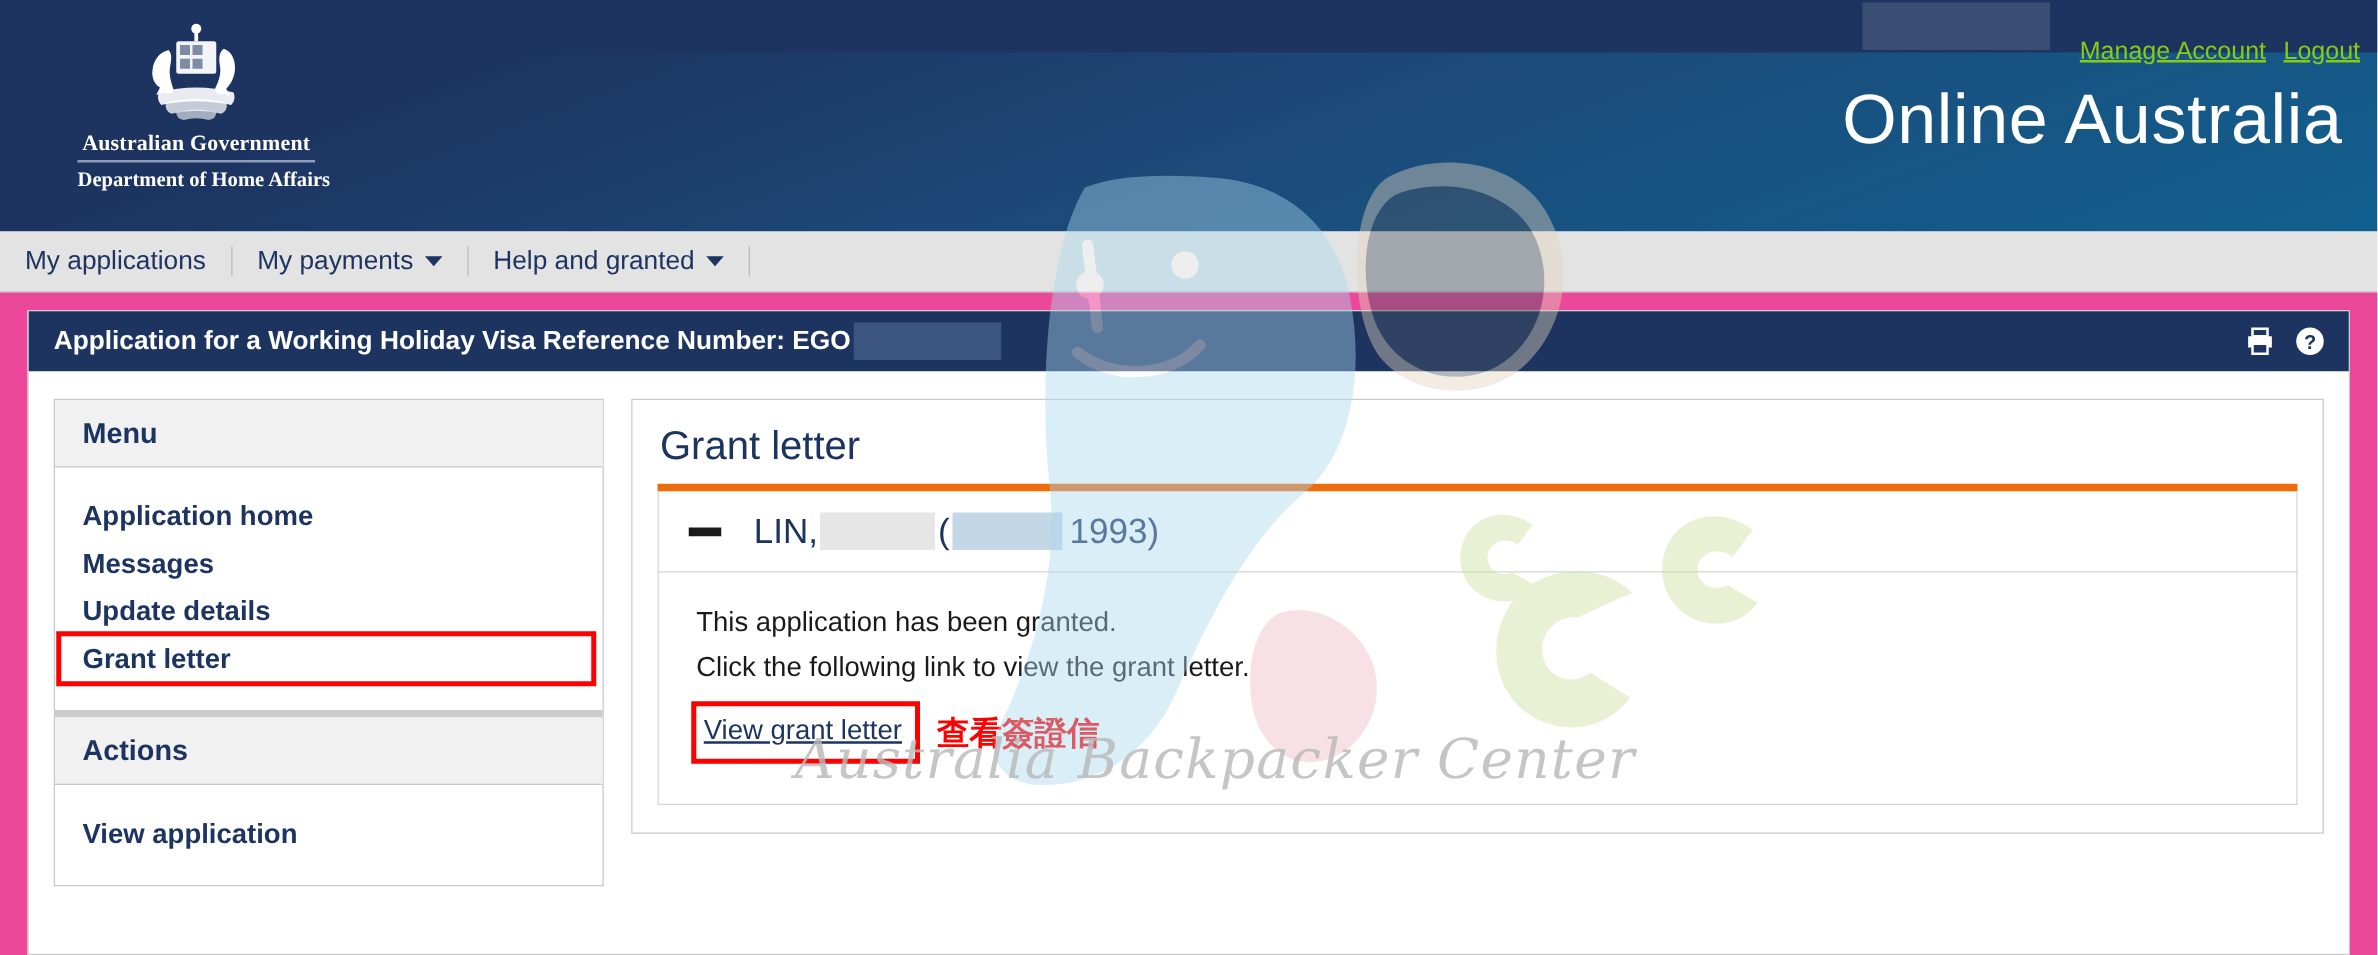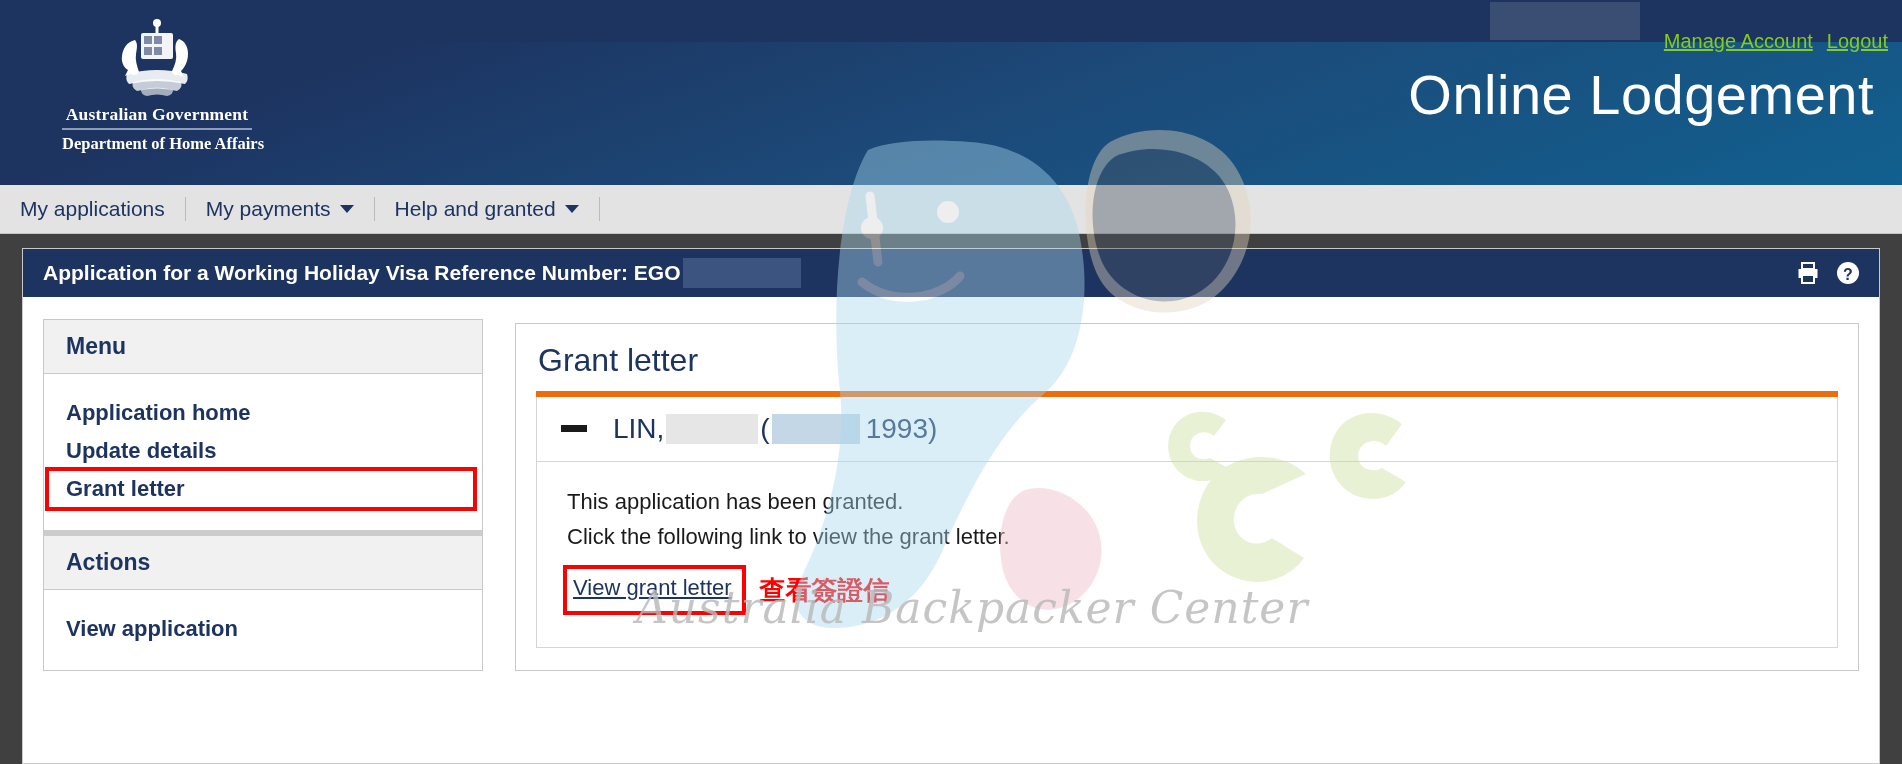--- a/index.html
+++ b/index.html
@@ -119,21 +119,21 @@
     border-left: 7px solid transparent;
     border-right: 7px solid transparent;
     border-top: 8px solid #1d3461;
   }
 
   
   .page {
     position: relative;
     width: 100%;
     height: 530px;
-    background: #404040;
+    background: #ec4899;
     padding: 14px 22px 0 22px;
   }
   .page-inner {
     position: relative;
     width: 100%;
     height: 100%;
     background: #ffffff;
     border: 1px solid #c9c9c9;
   }
 
@@ -159,23 +159,23 @@
   .app-bar-icons {
     margin-left: auto;
     display: flex;
     align-items: center;
     gap: 14px;
   }
   .app-bar-icons svg { display: block; cursor: pointer; }
 
   .content-row {
     display: flex;
-    align-items: flex-end;
+    align-items: flex-start;
     padding: 22px 20px 0 20px;
-    gap: 32px;
+    gap: 22px;
   }
 
   
   .sidebar {
     width: 440px;
     flex: 0 0 440px;
     border: 1px solid #c9c9c9;
     background: #ffffff;
   }
   .side-section-head {
@@ -340,21 +340,21 @@
           <path d="M30 60 Q60 52 90 60 Q92 66 88 70 Q60 64 32 70 Q28 66 30 60 Z" opacity="0.9"></path>
           <path d="M36 68 Q60 62 84 68 Q86 74 80 77 Q60 72 40 77 Q34 74 36 68 Z" opacity="0.75"></path>
           <path d="M44 76 Q60 71 76 76 Q76 81 70 82 Q60 79 50 82 Q44 81 44 76 Z" opacity="0.6"></path>
         </g>
       </svg>
       <div class="coa-line1">Australian Government</div>
       <div class="coa-rule"></div>
       <div class="coa-line2">Department of Home Affairs</div>
     </div>
 
-    <div class="site-title">Online Lodgement</div>
+    <div class="site-title">Online Australia</div>
   </div>
 
   <div class="navbar">
     <div class="nav-item">
       <span>My applications</span>
     </div>
     <div class="nav-item">
       <span>My payments</span>
       <span class="caret"></span>
     </div>
@@ -382,20 +382,21 @@
           </svg>
         </span>
       </div>
 
       <div class="content-row">
 
         <div class="sidebar">
           <div class="side-section-head">Menu</div>
           <div class="side-links">
             <span class="side-link">Application home</span>
+            <span class="side-link">Messages</span>
             <span class="side-link">Update details</span>
             <span class="side-link highlighted">Grant letter</span>
           </div>
           <div class="side-divider"></div>
           <div class="side-section-head">Actions</div>
           <div class="side-links">
             <span class="side-link">View application</span>
           </div>
         </div>
 

